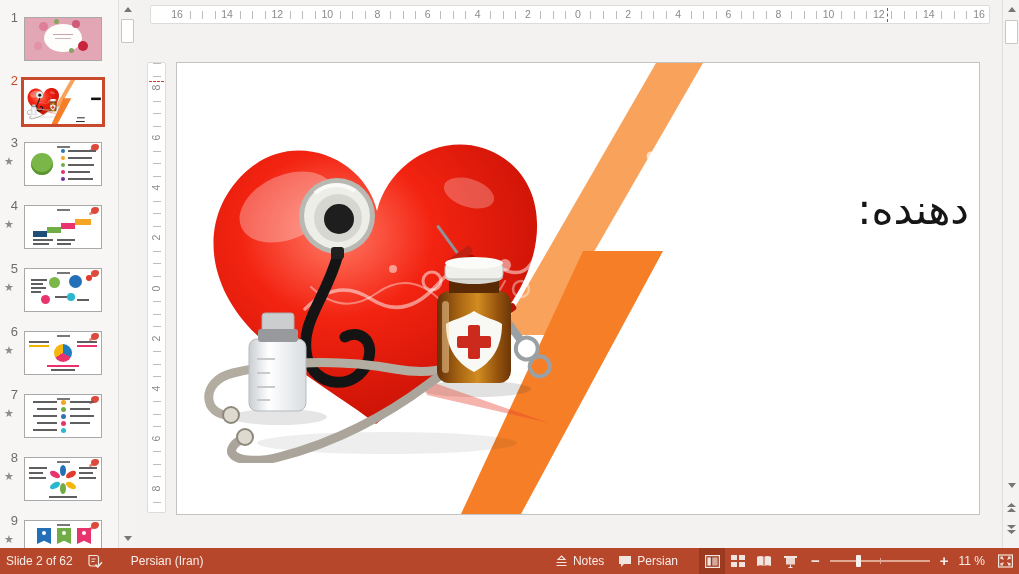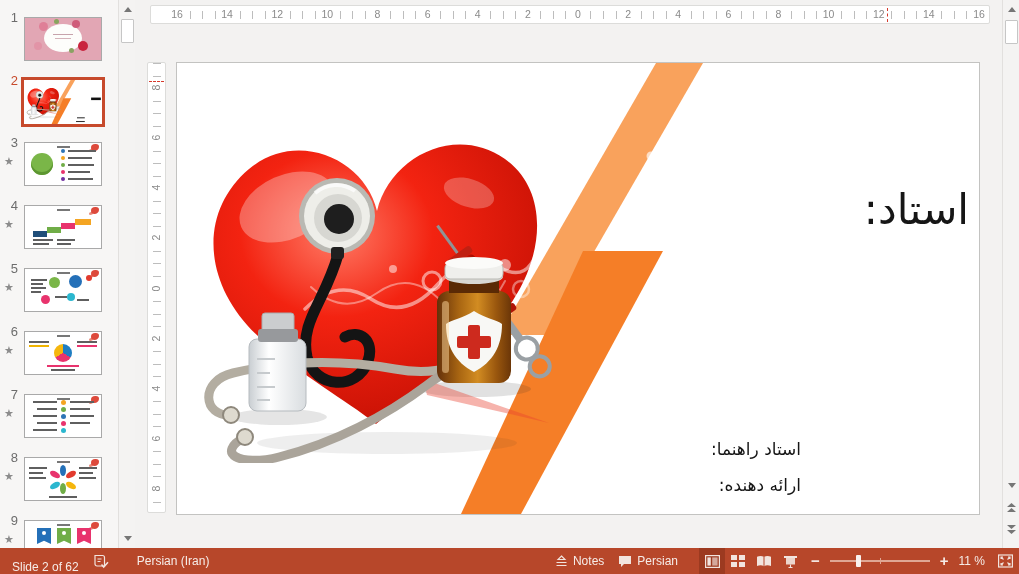--- a/index.html
+++ b/index.html
@@ -58,21 +58,21 @@
                font-family:"DejaVu Sans",sans-serif;}
   #credits{position:absolute;right:178px;top:376px;direction:rtl;text-align:right;color:#161616;
            font-family:"DejaVu Sans",sans-serif;font-size:17px;}
   .credit-line{margin-bottom:16px;line-height:20px;}
 
   
   #status-bar{position:absolute;left:0;top:548px;width:1019px;height:26px;background:#b7472a;
               display:flex;align-items:center;color:#f6ece8;font-size:12px;}
   #status-bar svg{display:block;}
   .sb-item{display:flex;align-items:center;height:26px;padding:0 7px;}
-  #sb-slideinfo{padding-left:12px;align-items:flex-end;}
+  #sb-slideinfo{padding-left:6px;}
   #sb-lang{margin-left:14px;}
   #sb-right{margin-left:auto;display:flex;align-items:center;height:26px;}
   .sb-label{margin-left:5px;}
   .view-btn{width:26px;height:26px;display:flex;align-items:center;justify-content:center;}
   .view-btn.active{background:#9c3a20;}
   #zoom-slider{display:flex;align-items:center;margin:0 4px;}
   #zoom-track{position:relative;width:100px;height:2px;background:#dfa794;margin:0 6px;}
   #zoom-mid{position:absolute;left:50px;top:-2px;width:1px;height:6px;background:#dfa794;}
   #zoom-thumb{position:absolute;left:26px;top:-5px;width:5px;height:12px;background:#f8f1ee;border-radius:1px;}
   .zoom-sign{font-size:15px;font-weight:bold;line-height:26px;}
@@ -379,25 +379,21 @@
   <div id="vmark"></div>
 </div>
 
 <div id="slide">
   <svg class="bolt" width="802" height="451" viewBox="0 0 802 451">
     <use href="#boltShape"></use>
   </svg>
   <svg class="heart-art" width="380" height="344" viewBox="0 0 380 344">
     <use href="#heartArt" width="380" height="344"></use>
   </svg>
-  <div class="slide-title">استاد:</div>
-  <div id="credits">
-      <div class="credit-line">استاد راهنما:</div>
-      <div class="credit-line">ارائه دهنده:</div>
-    </div>
+  <div class="slide-title">دهنده:</div>
 </div>
 
 <div class="vscroll" id="main-scrollbar">
   <div class="sc-btn" style="top:1px">
     <svg width="8" height="5" viewBox="0 0 8 5">
         <path d="M0 5L4 0l4 5z" fill="#767676"></path>
       </svg>
   </div>
   <div class="sc-thumb" style="top:20px;height:24px"></div>
   <div class="sc-btn" style="top:477px">

